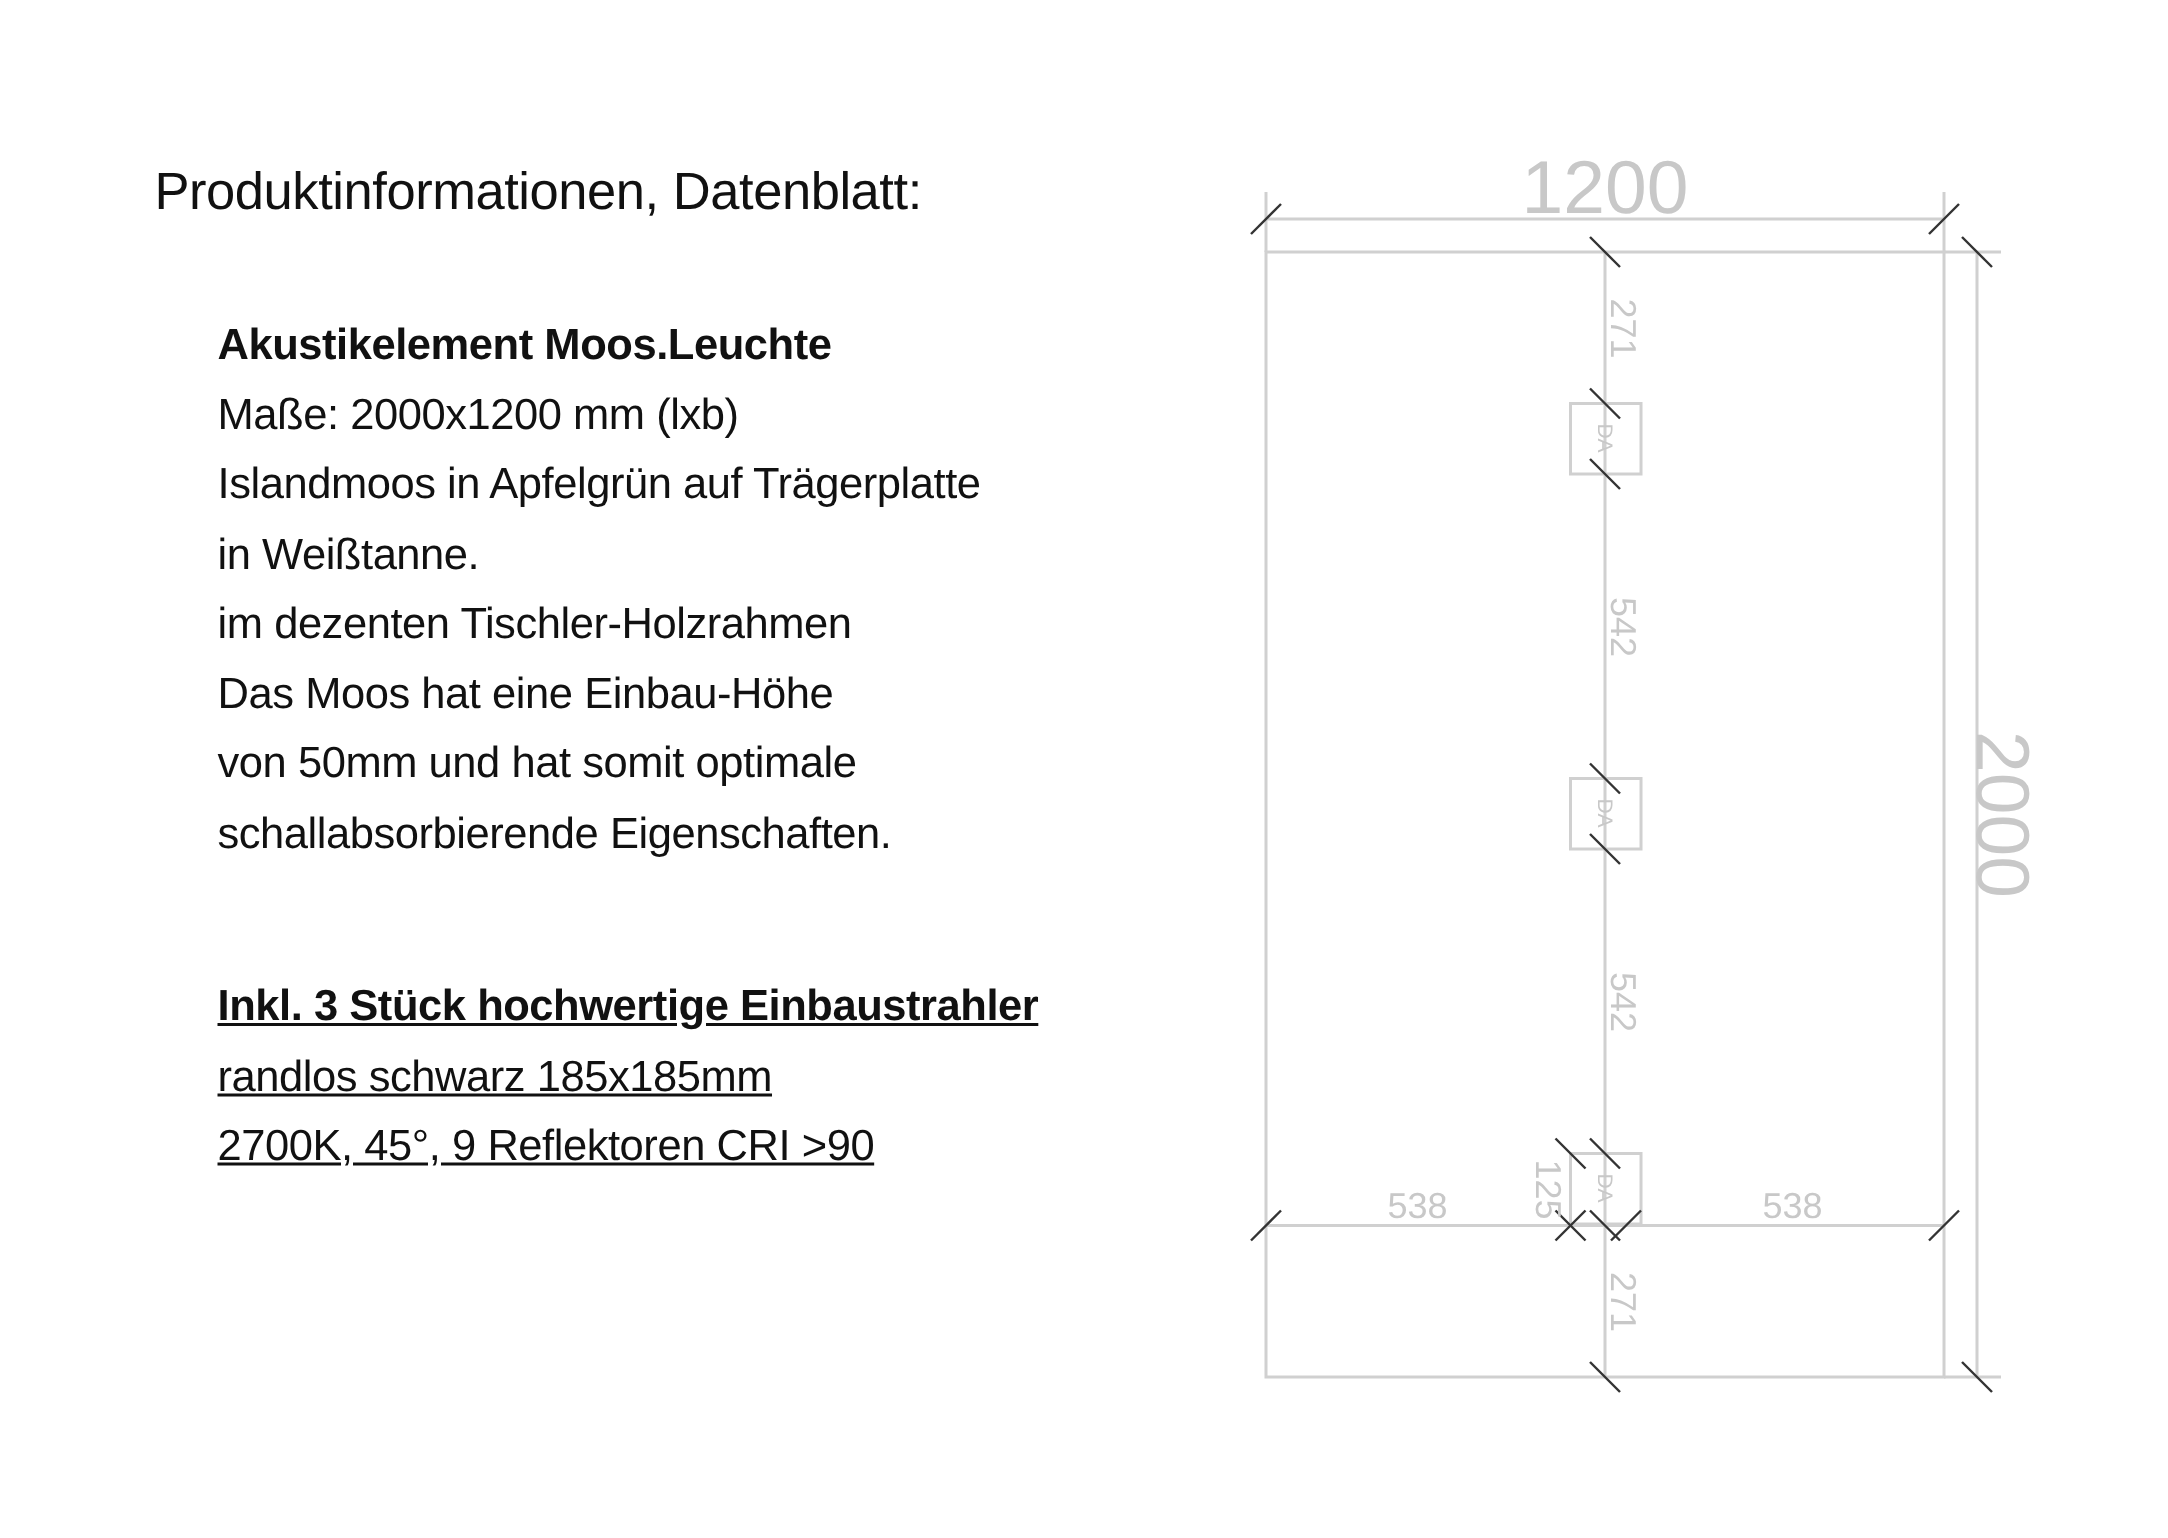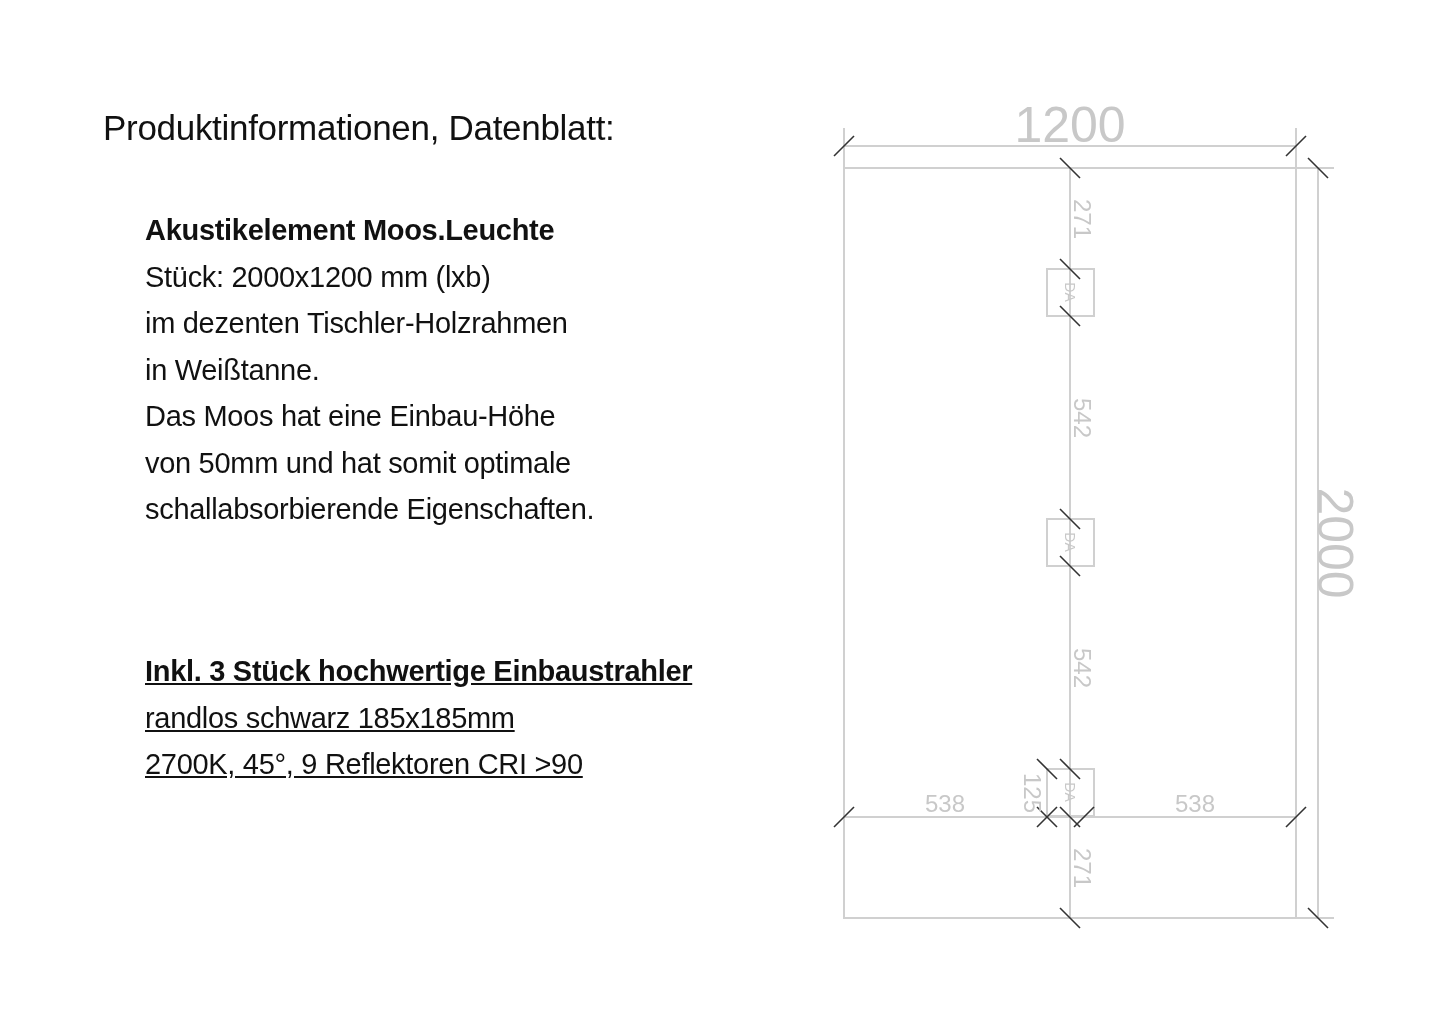--- a/index.html
+++ b/index.html
@@ -14,23 +14,24 @@
   svg.drawing { position:absolute; left:0; top:0; }
   .dim-text { font-family:"Liberation Sans", sans-serif; fill:#c8c8c8; }
 </style>
 </head>
 <body>
 
 <div class="title">Produktinformationen, Datenblatt:</div>
 
 <div class="block" id="b1">
   <span class="line bold">Akustikelement Moos.Leuchte</span>
-  <span class="line">Stück: 2000x1200 mm (lxb)</span>
+  <span class="line">Maße: 2000x1200 mm (lxb)</span>
+  <span class="line">Islandmoos in Apfelgrün auf Trägerplatte</span>
+  <span class="line">in Weißtanne.</span>
   <span class="line">im dezenten Tischler-Holzrahmen</span>
-  <span class="line">in Weißtanne.</span>
   <span class="line">Das Moos hat eine Einbau-Höhe</span>
   <span class="line">von 50mm und hat somit optimale</span>
   <span class="line">schallabsorbierende Eigenschaften.</span>
 </div>
 
 <div class="block" id="b2">
   <span class="line bold">Inkl. 3 Stück hochwertige Einbaustrahler</span>
   <span class="line">randlos schwarz 185x185mm</span>
   <span class="line">2700K, 45°, 9 Reflektoren CRI &gt;90</span>
 </div>

